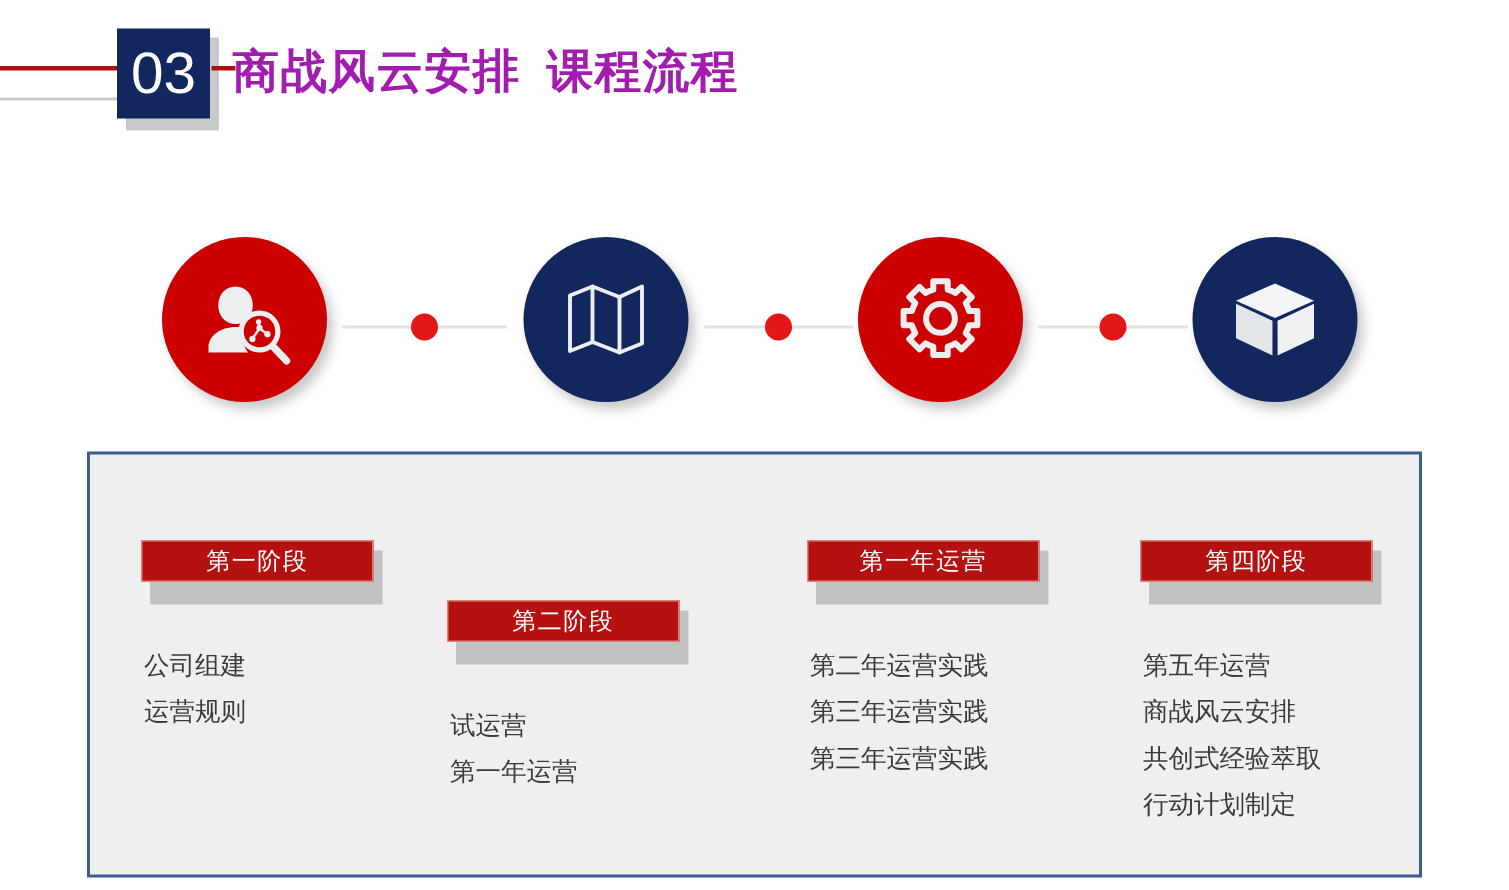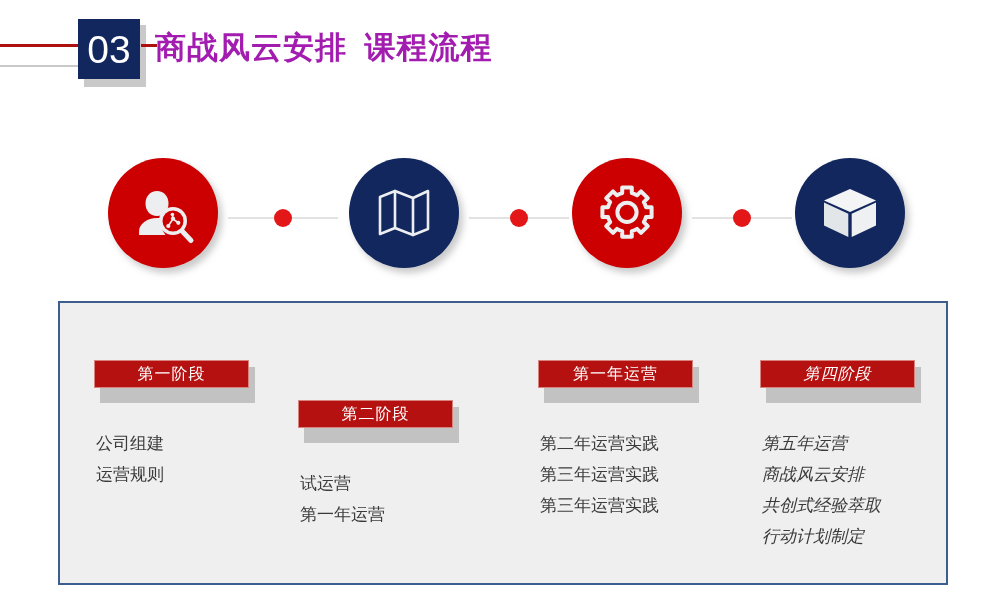--- a/index.html
+++ b/index.html
@@ -294,21 +294,21 @@
       <div class="stage-badge-shadow"></div>
       <div class="stage-badge">第一年运营</div>
     </div>
     <div class="stage-items">
       <div class="stage-item">第二年运营实践</div>
       <div class="stage-item">第三年运营实践</div>
       <div class="stage-item">第三年运营实践</div>
     </div>
   </div>
 
-  <div class="stage-col" style="left:700px; top:57px;font-style:italic;">
+  <div class="stage-col" style="left:700px; top:57px;">
     <div class="stage-badge-wrap">
       <div class="stage-badge-shadow"></div>
       <div class="stage-badge">第四阶段</div>
     </div>
     <div class="stage-items">
       <div class="stage-item">第五年运营</div>
       <div class="stage-item">商战风云安排</div>
       <div class="stage-item">共创式经验萃取</div>
       <div class="stage-item">行动计划制定</div>
     </div>

